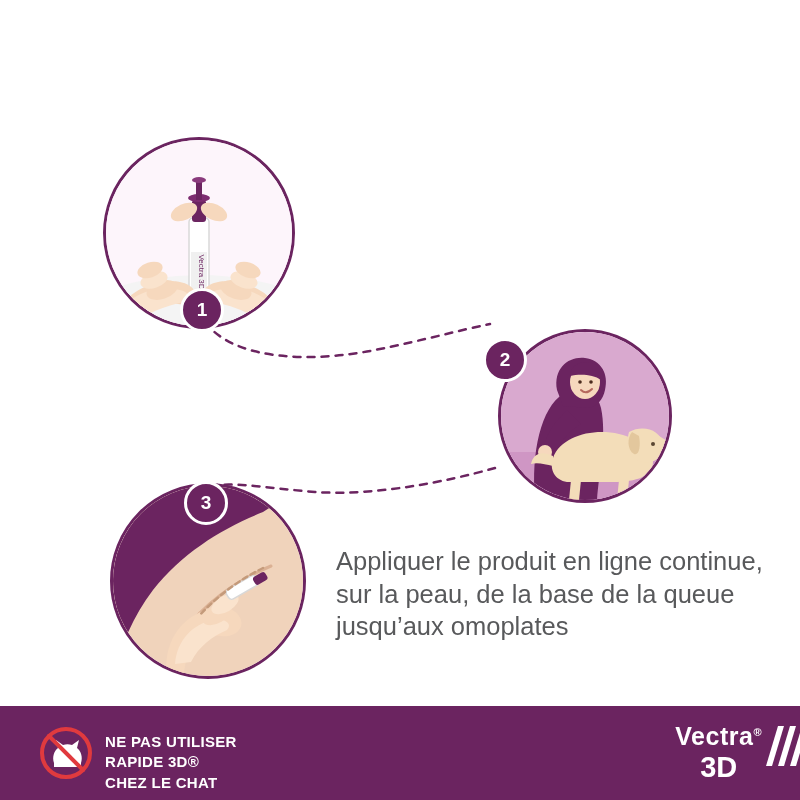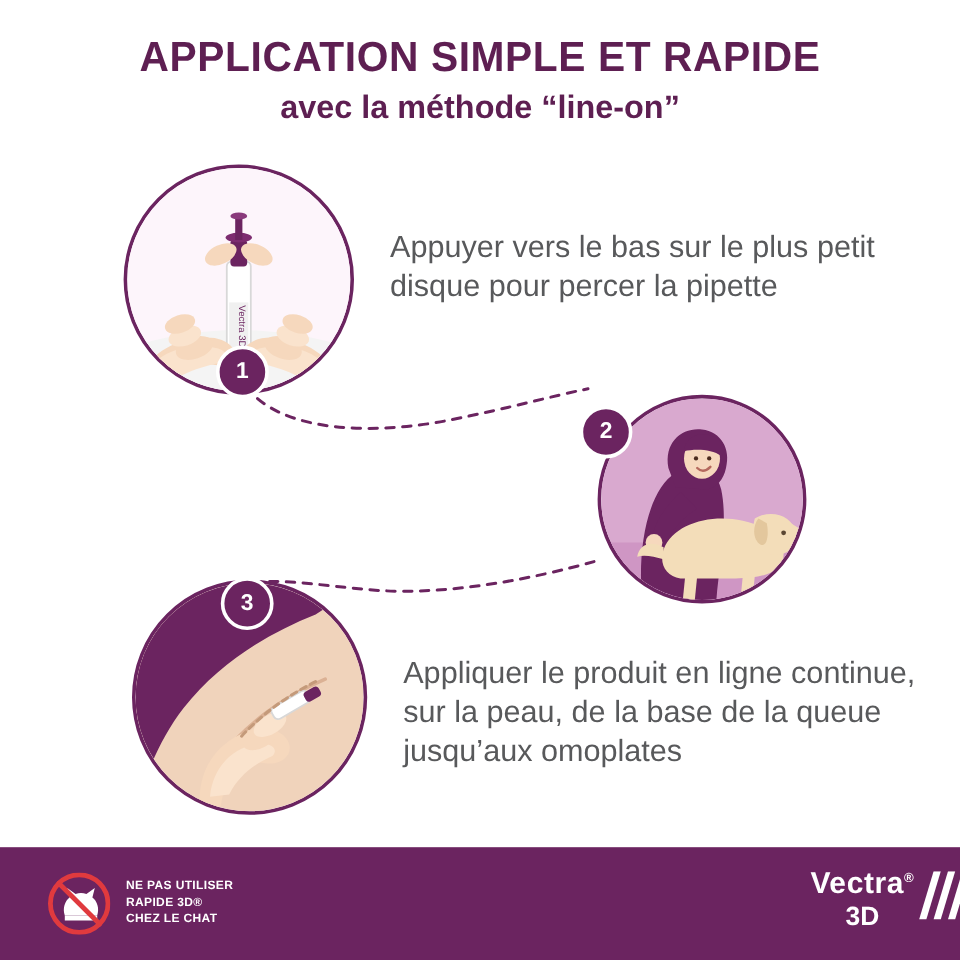--- a/index.html
+++ b/index.html
@@ -111,63 +111,59 @@
     left: 40px;
     top: 21px;
     width: 52px;
     height: 52px;
   }
   .footer-text {
     position: absolute;
     left: 105px;
     top: 26px;
     color: #ffffff;
-    font-size: 10px;
+    font-size: 15px;
     font-weight: bold;
     line-height: 1.35;
     letter-spacing: 0.3px;
   }
   .brand {
     position: absolute;
     right: 38px;
     top: 18px;
     text-align: center;
     color: #ffffff;
   }
   .brand-top {
     font-size: 25px;
     font-weight: bold;
     letter-spacing: 0.5px;
     line-height: 1;
   }
   .brand-bottom {
-    font-size: 22px;
+    font-size: 29px;
     font-weight: bold;
     line-height: 1;
     margin-top: 4px;
   }
   .brand-reg {
     font-size: 11px;
     vertical-align: super;
   }
   .brand-stripes {
     position: absolute;
     right: 0;
     top: 0;
   }
 </style>
 </head>
 <body>
 
 <div class="page">
 
-  <div class="header">
-    <div class="title">APPLICATION SIMPLE ET RAPIDE</div>
-    <div class="subtitle">avec la méthode “line-on”</div>
-  </div>
 
   <svg class="connector" style="left:195px; top:300px; width:320px; height:70px;" width="320" height="70" viewBox="0 0 320 70">
     <path d="M10 22 C 40 62, 120 62, 180 50 C 230 40, 265 30, 295 24" fill="none" stroke="#6b2460" stroke-width="2.5" stroke-dasharray="7 7" stroke-linecap="round"></path>
   </svg>
 
   <svg class="connector" style="left:195px; top:440px; width:320px; height:70px;" width="320" height="70" viewBox="0 0 320 70">
     <path d="M300 28 C 250 42, 180 56, 120 52 C 70 48, 30 40, 8 48" fill="none" stroke="#6b2460" stroke-width="2.5" stroke-dasharray="7 7" stroke-linecap="round"></path>
   </svg>
 
   <div class="circle" id="circle1">
@@ -195,21 +191,20 @@
       <path d="M168 166 C 152 150, 132 146, 112 150 C 102 152, 100 160, 108 162 C 126 166, 146 172, 158 186 Z" fill="#fae3cd"></path>
       <ellipse cx="130" cy="150" rx="16" ry="9" fill="#f6d8bd" transform="rotate(18 130 150)"></ellipse>
       <ellipse cx="138" cy="140" rx="14" ry="8" fill="#fae3cd" transform="rotate(18 138 140)"></ellipse>
       <ellipse cx="142" cy="130" rx="13" ry="7.5" fill="#f6d8bd" transform="rotate(18 142 130)"></ellipse>
 
       <ellipse cx="78" cy="72" rx="14" ry="8" fill="#f6d8bd" transform="rotate(-25 78 72)"></ellipse>
       <ellipse cx="108" cy="72" rx="14" ry="8" fill="#f6d8bd" transform="rotate(25 108 72)"></ellipse>
     </svg>
   </div>
   <div class="badge" id="badge1">1</div>
-  <div class="step-text" id="text1">Appuyer vers le bas sur le plus petit disque pour percer la pipette</div>
 
   <div class="circle" id="circle2">
     <svg width="168" height="168" viewBox="0 0 168 168">
       <rect x="0" y="0" width="168" height="168" fill="#d9a9cf"></rect>
 
       <path d="M0 120 L168 120 L168 168 L0 168 Z" fill="#cf96c4"></path>
 
       <path d="M34 168 C 30 120, 40 76, 62 62 C 78 52, 96 58, 100 76 C 106 104, 98 140, 96 168 Z" fill="#6b2460"></path>
 
       <path d="M66 78 C 52 92, 44 104, 42 118 C 41 126, 50 128, 54 120 C 60 108, 70 98, 80 92 Z" fill="#6b2460"></path>

